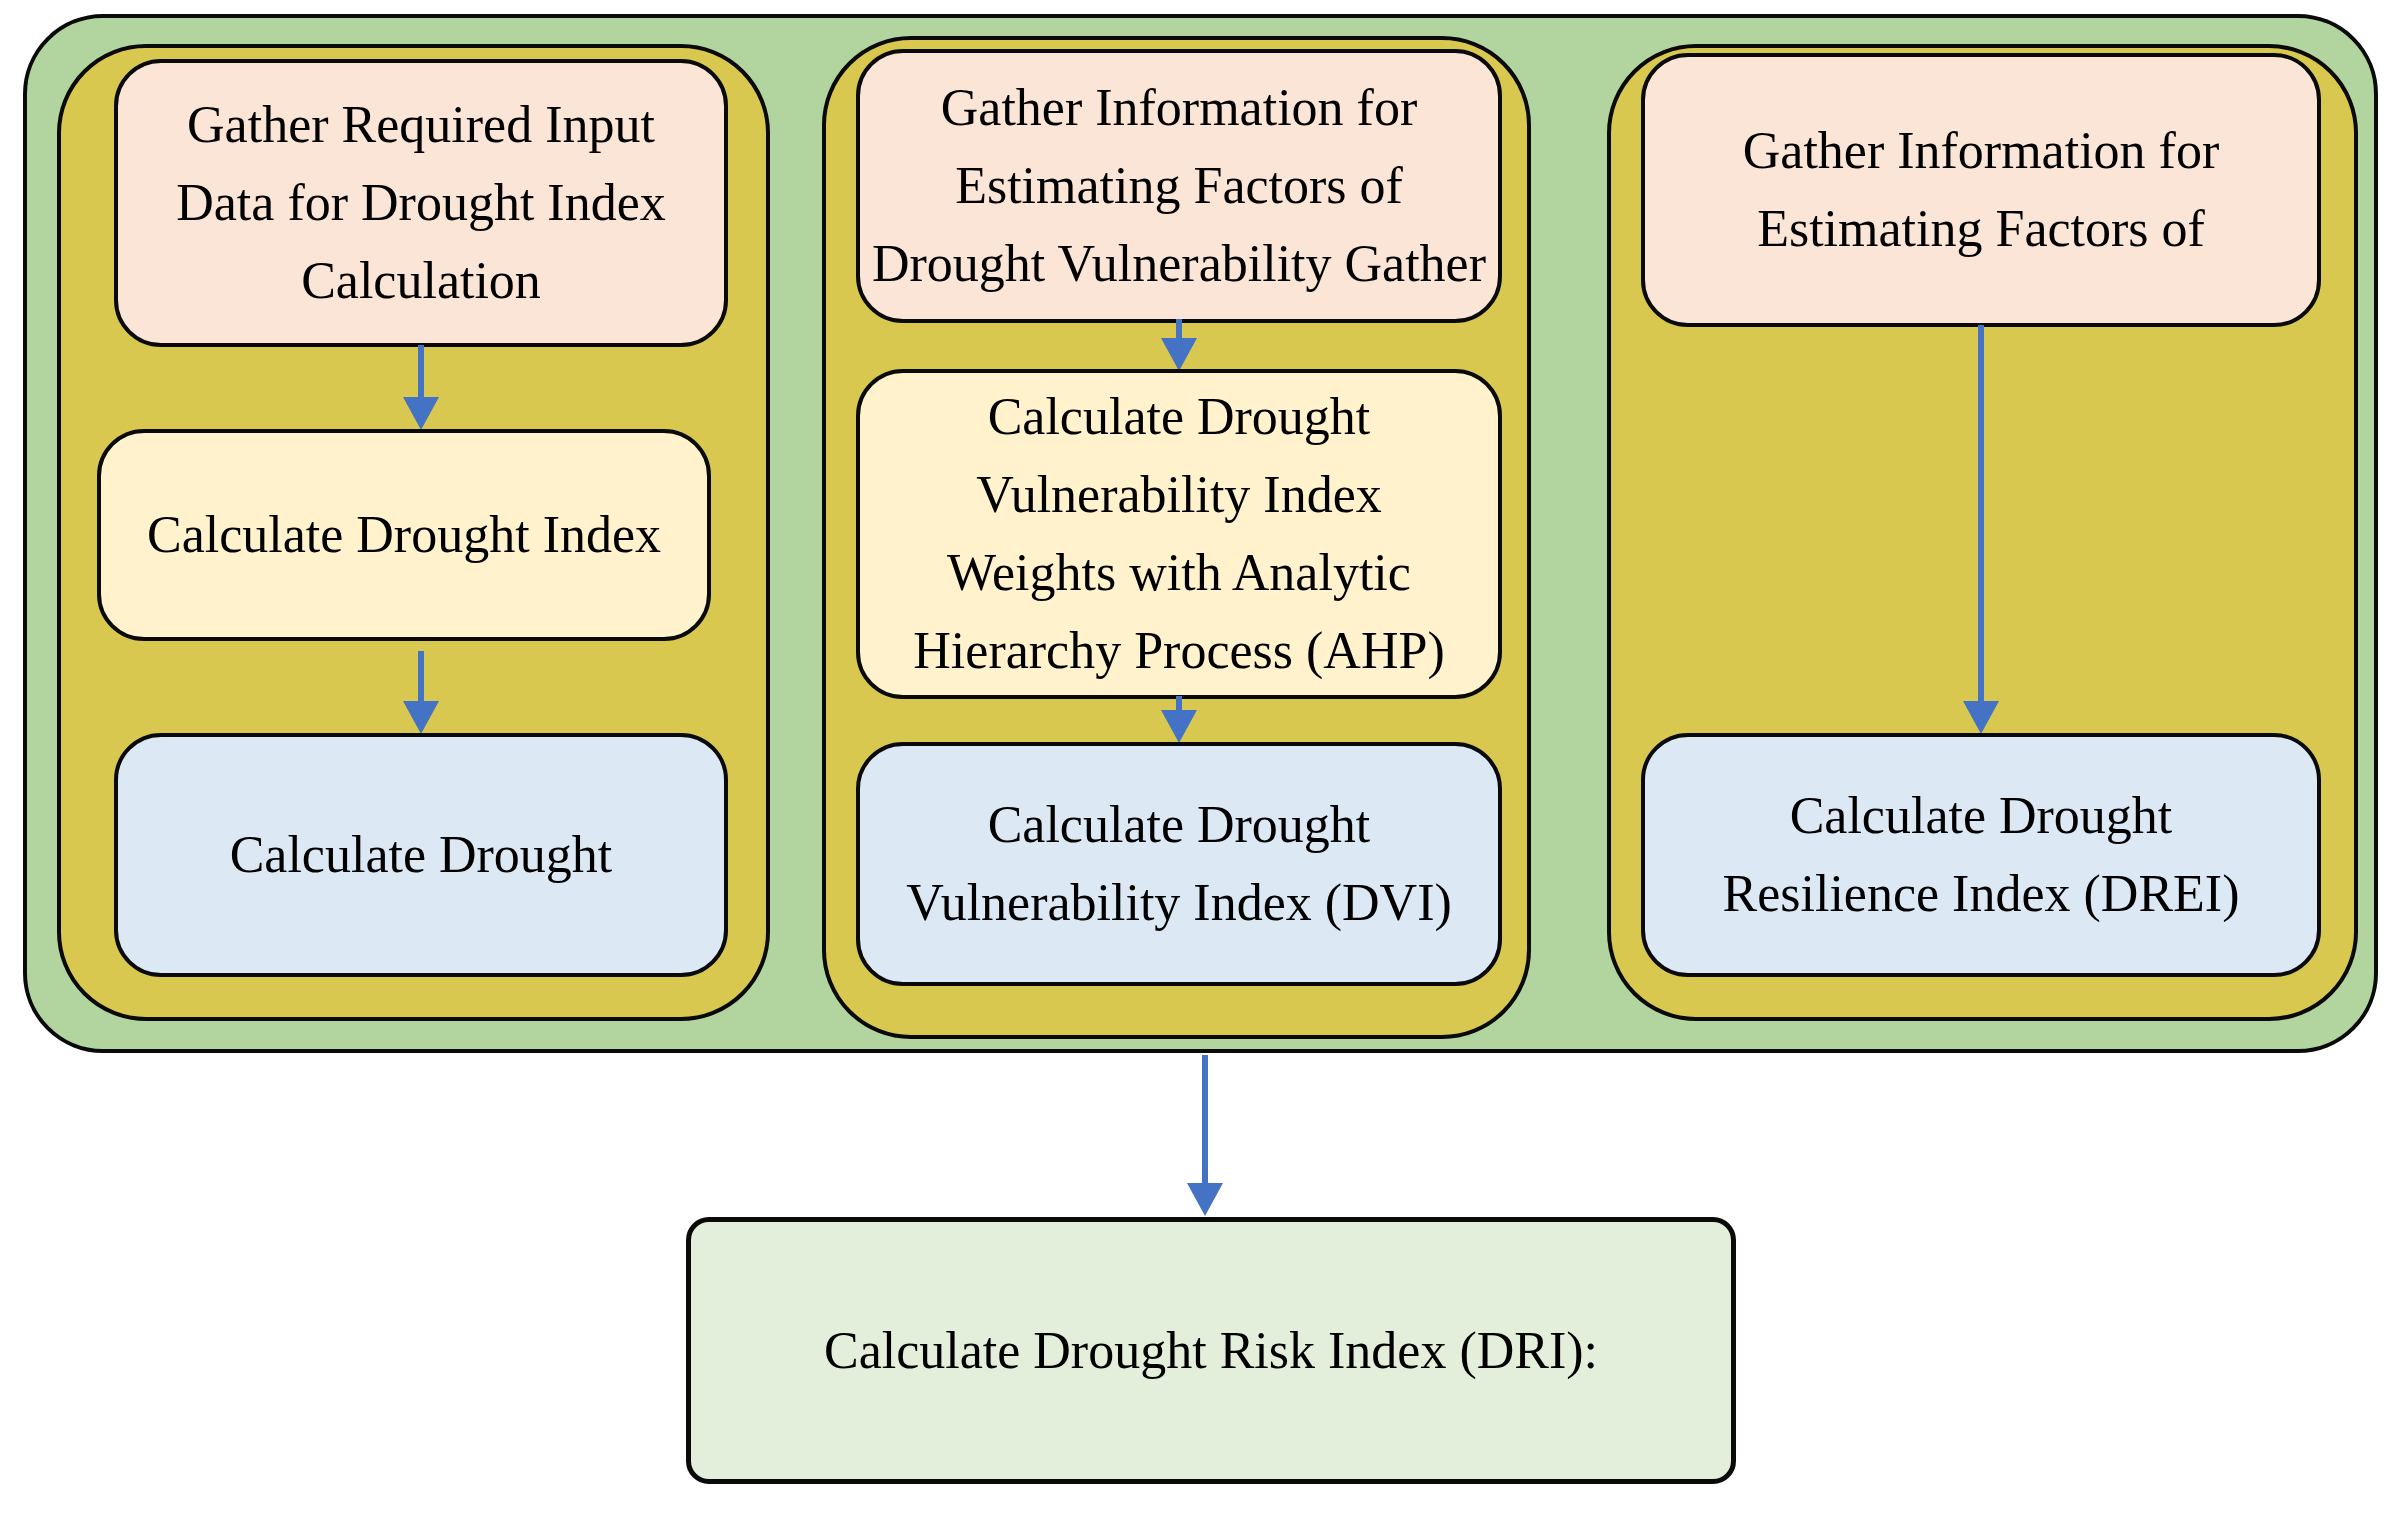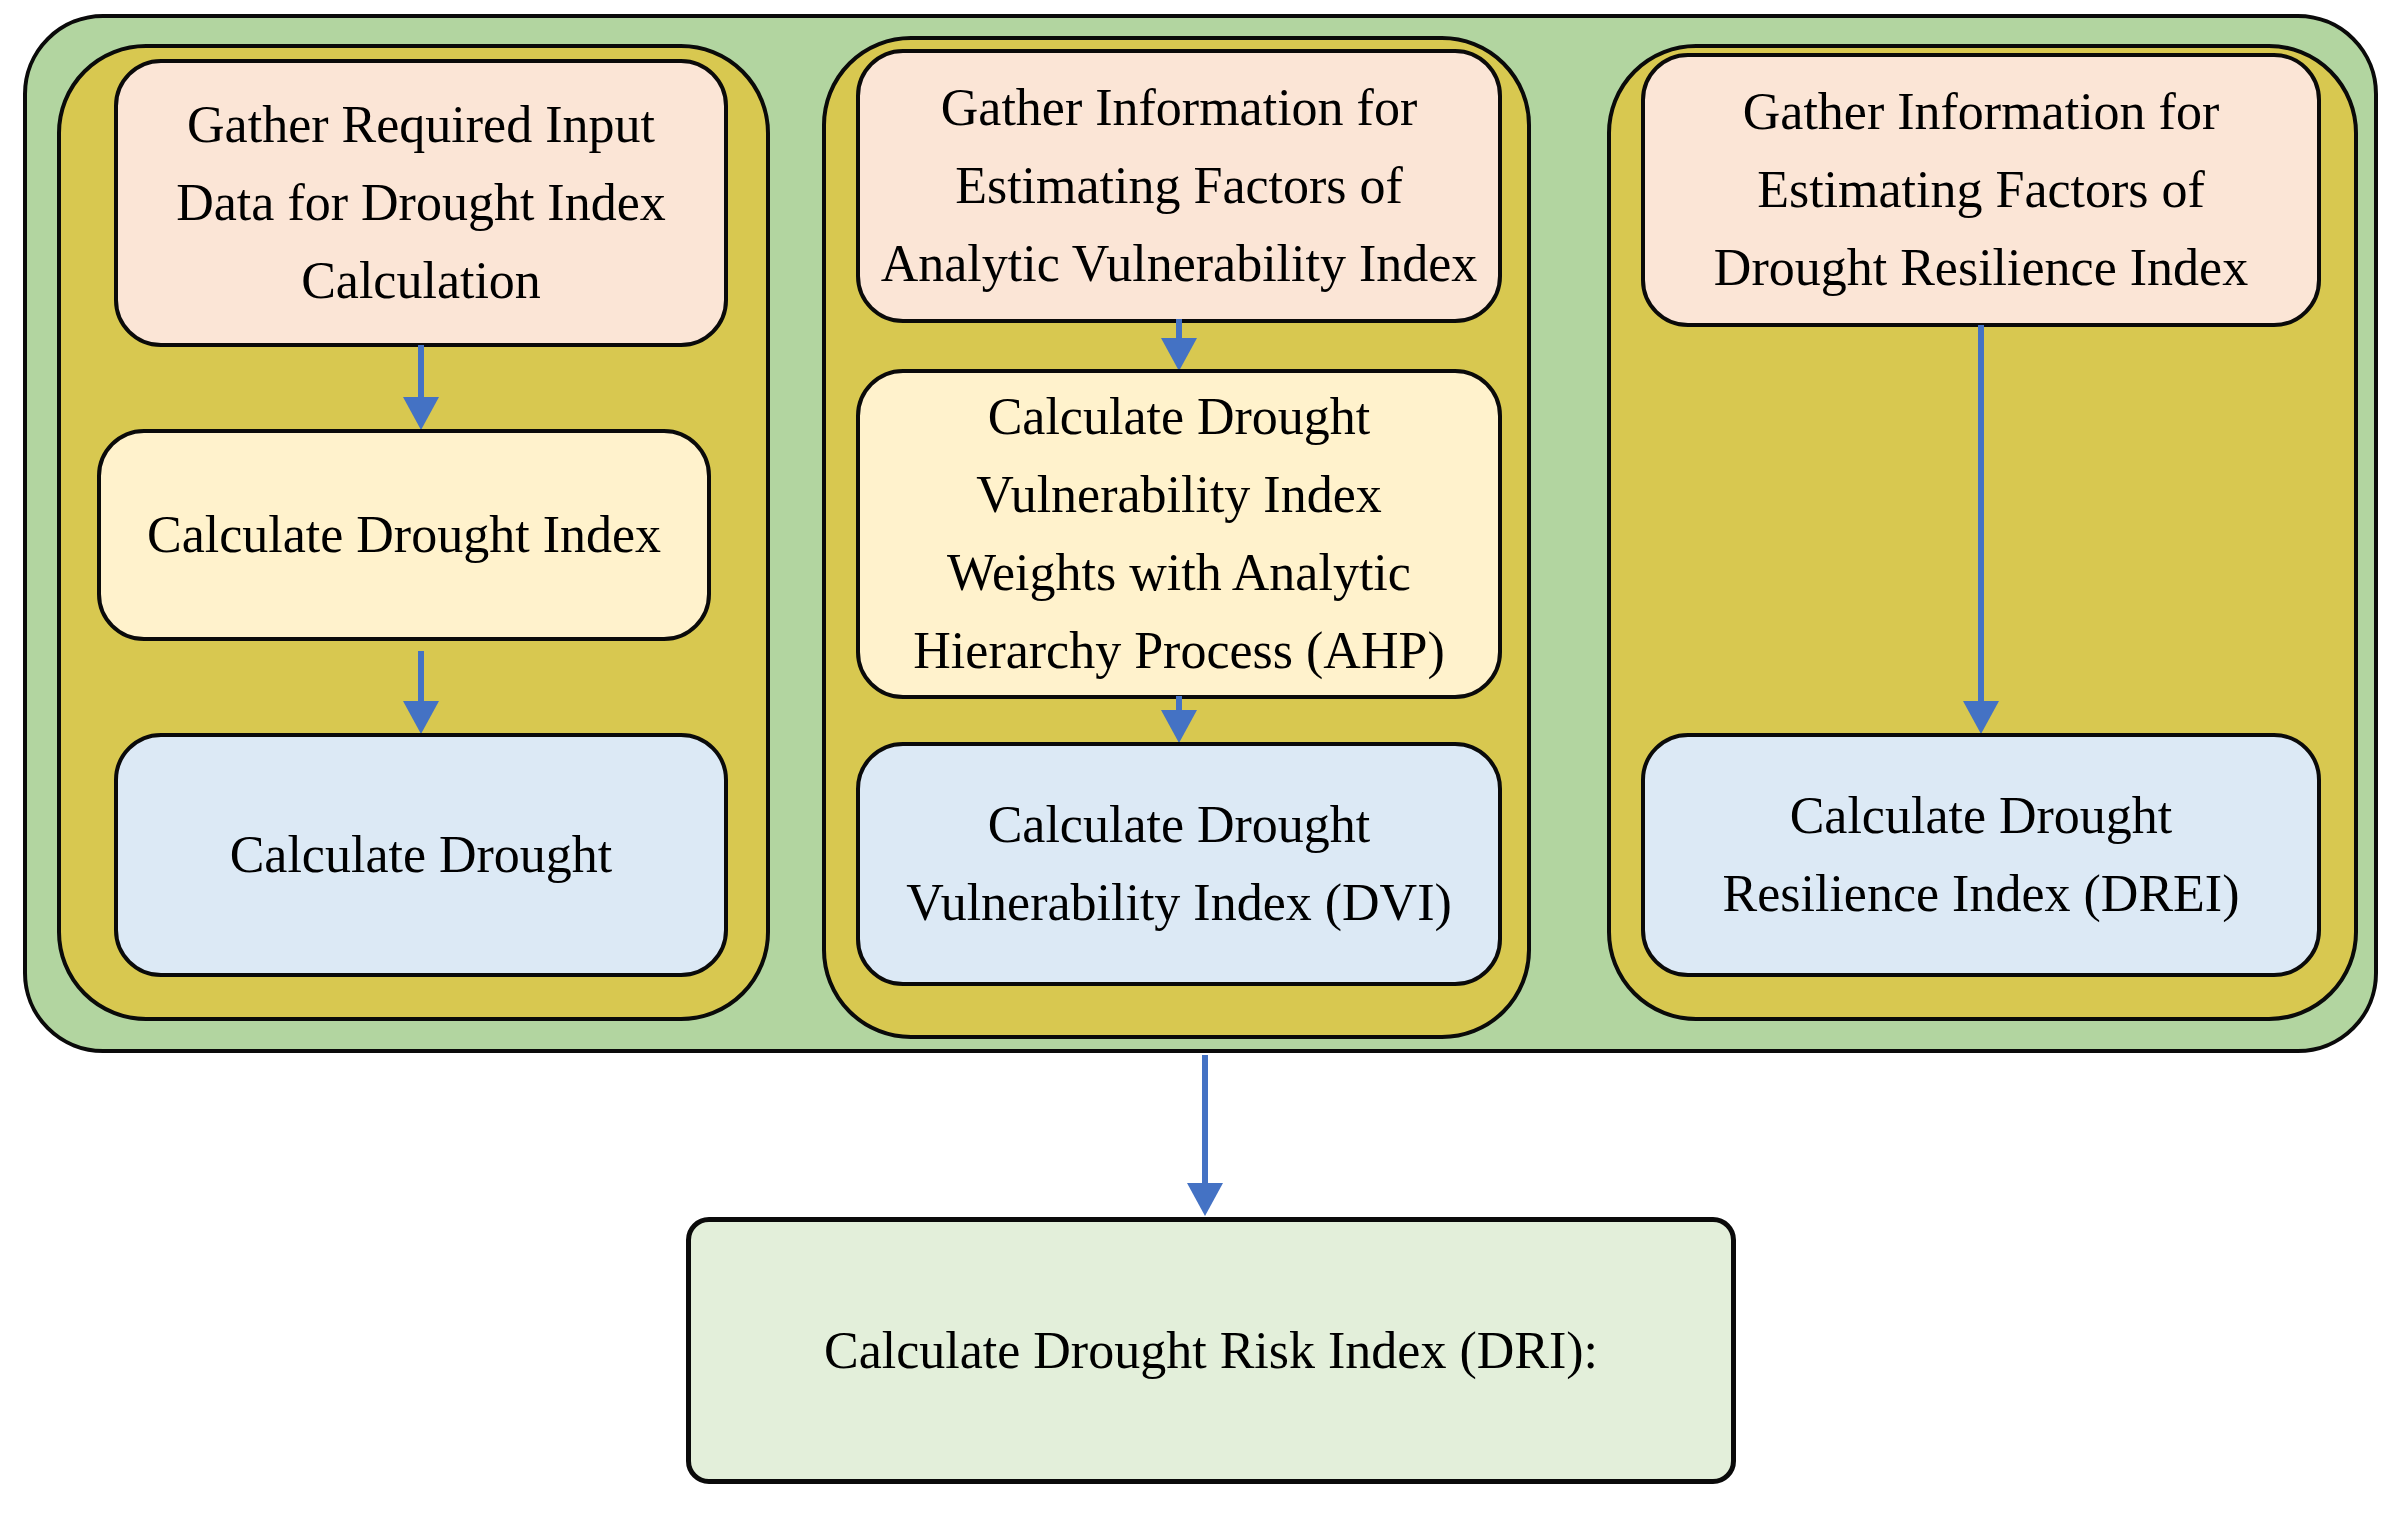--- a/index.html
+++ b/index.html
@@ -90,21 +90,21 @@
   </div>
   <div class="step blue" style="left:53px;top:685px;width:614px;height:244px;">
     <span class="tline">Calculate Drought</span>
   </div>
 </div>
 
 <div class="col" id="col2">
   <div class="step pink" style="left:30px;top:9px;width:646px;height:274px;">
     <span class="tline">Gather Information for</span>
     <span class="tline">Estimating Factors of</span>
-    <span class="tline">Analytic Vulnerability Index</span>
+    <span class="tline">Drought Vulnerability Gather</span>
   </div>
   <div class="arrow" style="left:335px;top:279px;height:52px;">
     <div class="stem"></div>
     <div class="head"></div>
   </div>
   <div class="step cream" style="left:30px;top:329px;width:646px;height:330px;">
     <span class="tline">Calculate Drought</span>
     <span class="tline">Vulnerability Index</span>
     <span class="tline">Weights with Analytic</span>
     <span class="tline">Hierarchy Process (AHP)</span>
@@ -116,21 +116,20 @@
   <div class="step blue" style="left:30px;top:702px;width:646px;height:244px;">
     <span class="tline">Calculate Drought</span>
     <span class="tline">Vulnerability Index (DVI)</span>
   </div>
 </div>
 
 <div class="col" id="col3">
   <div class="step pink" style="left:30px;top:4.5px;width:680px;height:274px;">
     <span class="tline">Gather Information for</span>
     <span class="tline">Estimating Factors of</span>
-    <span class="tline">Drought Resilience Index</span>
   </div>
   <div class="arrow" style="left:352px;top:277px;height:409px;">
     <div class="stem"></div>
     <div class="head"></div>
   </div>
   <div class="step blue" style="left:30px;top:685px;width:680px;height:244px;">
     <span class="tline">Calculate Drought</span>
     <span class="tline">Resilience Index (DREI)</span>
   </div>
 </div>

